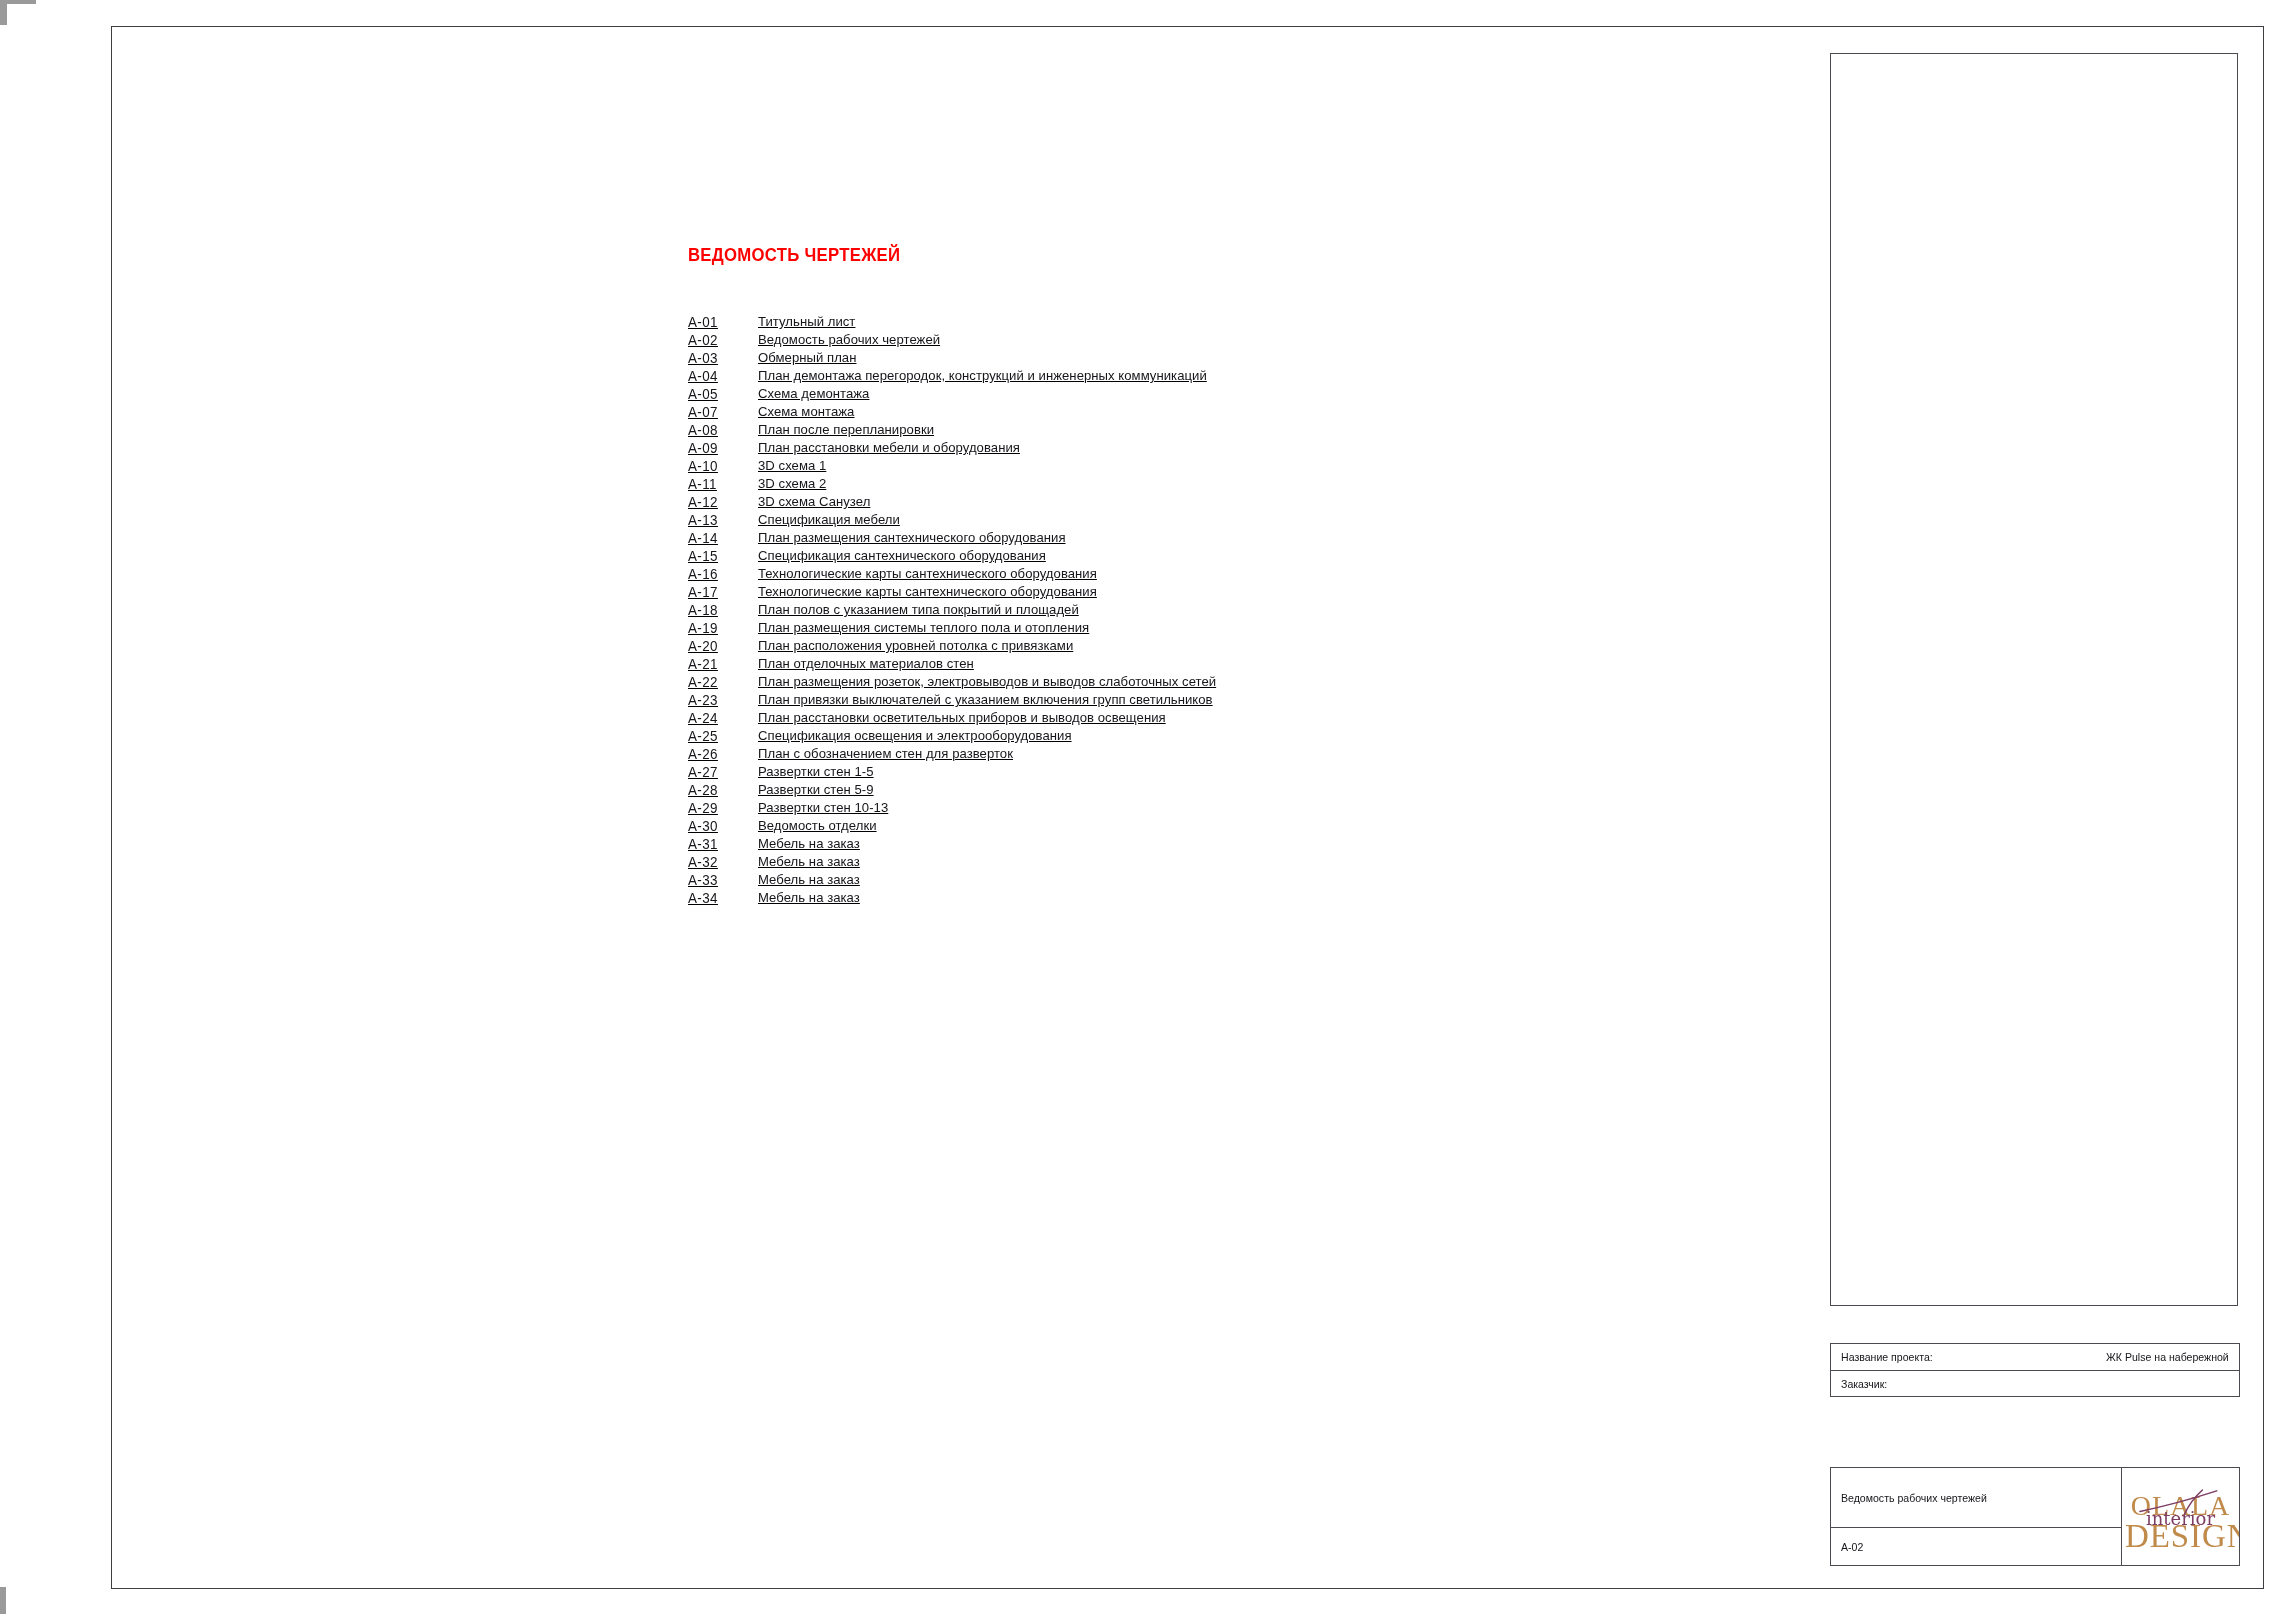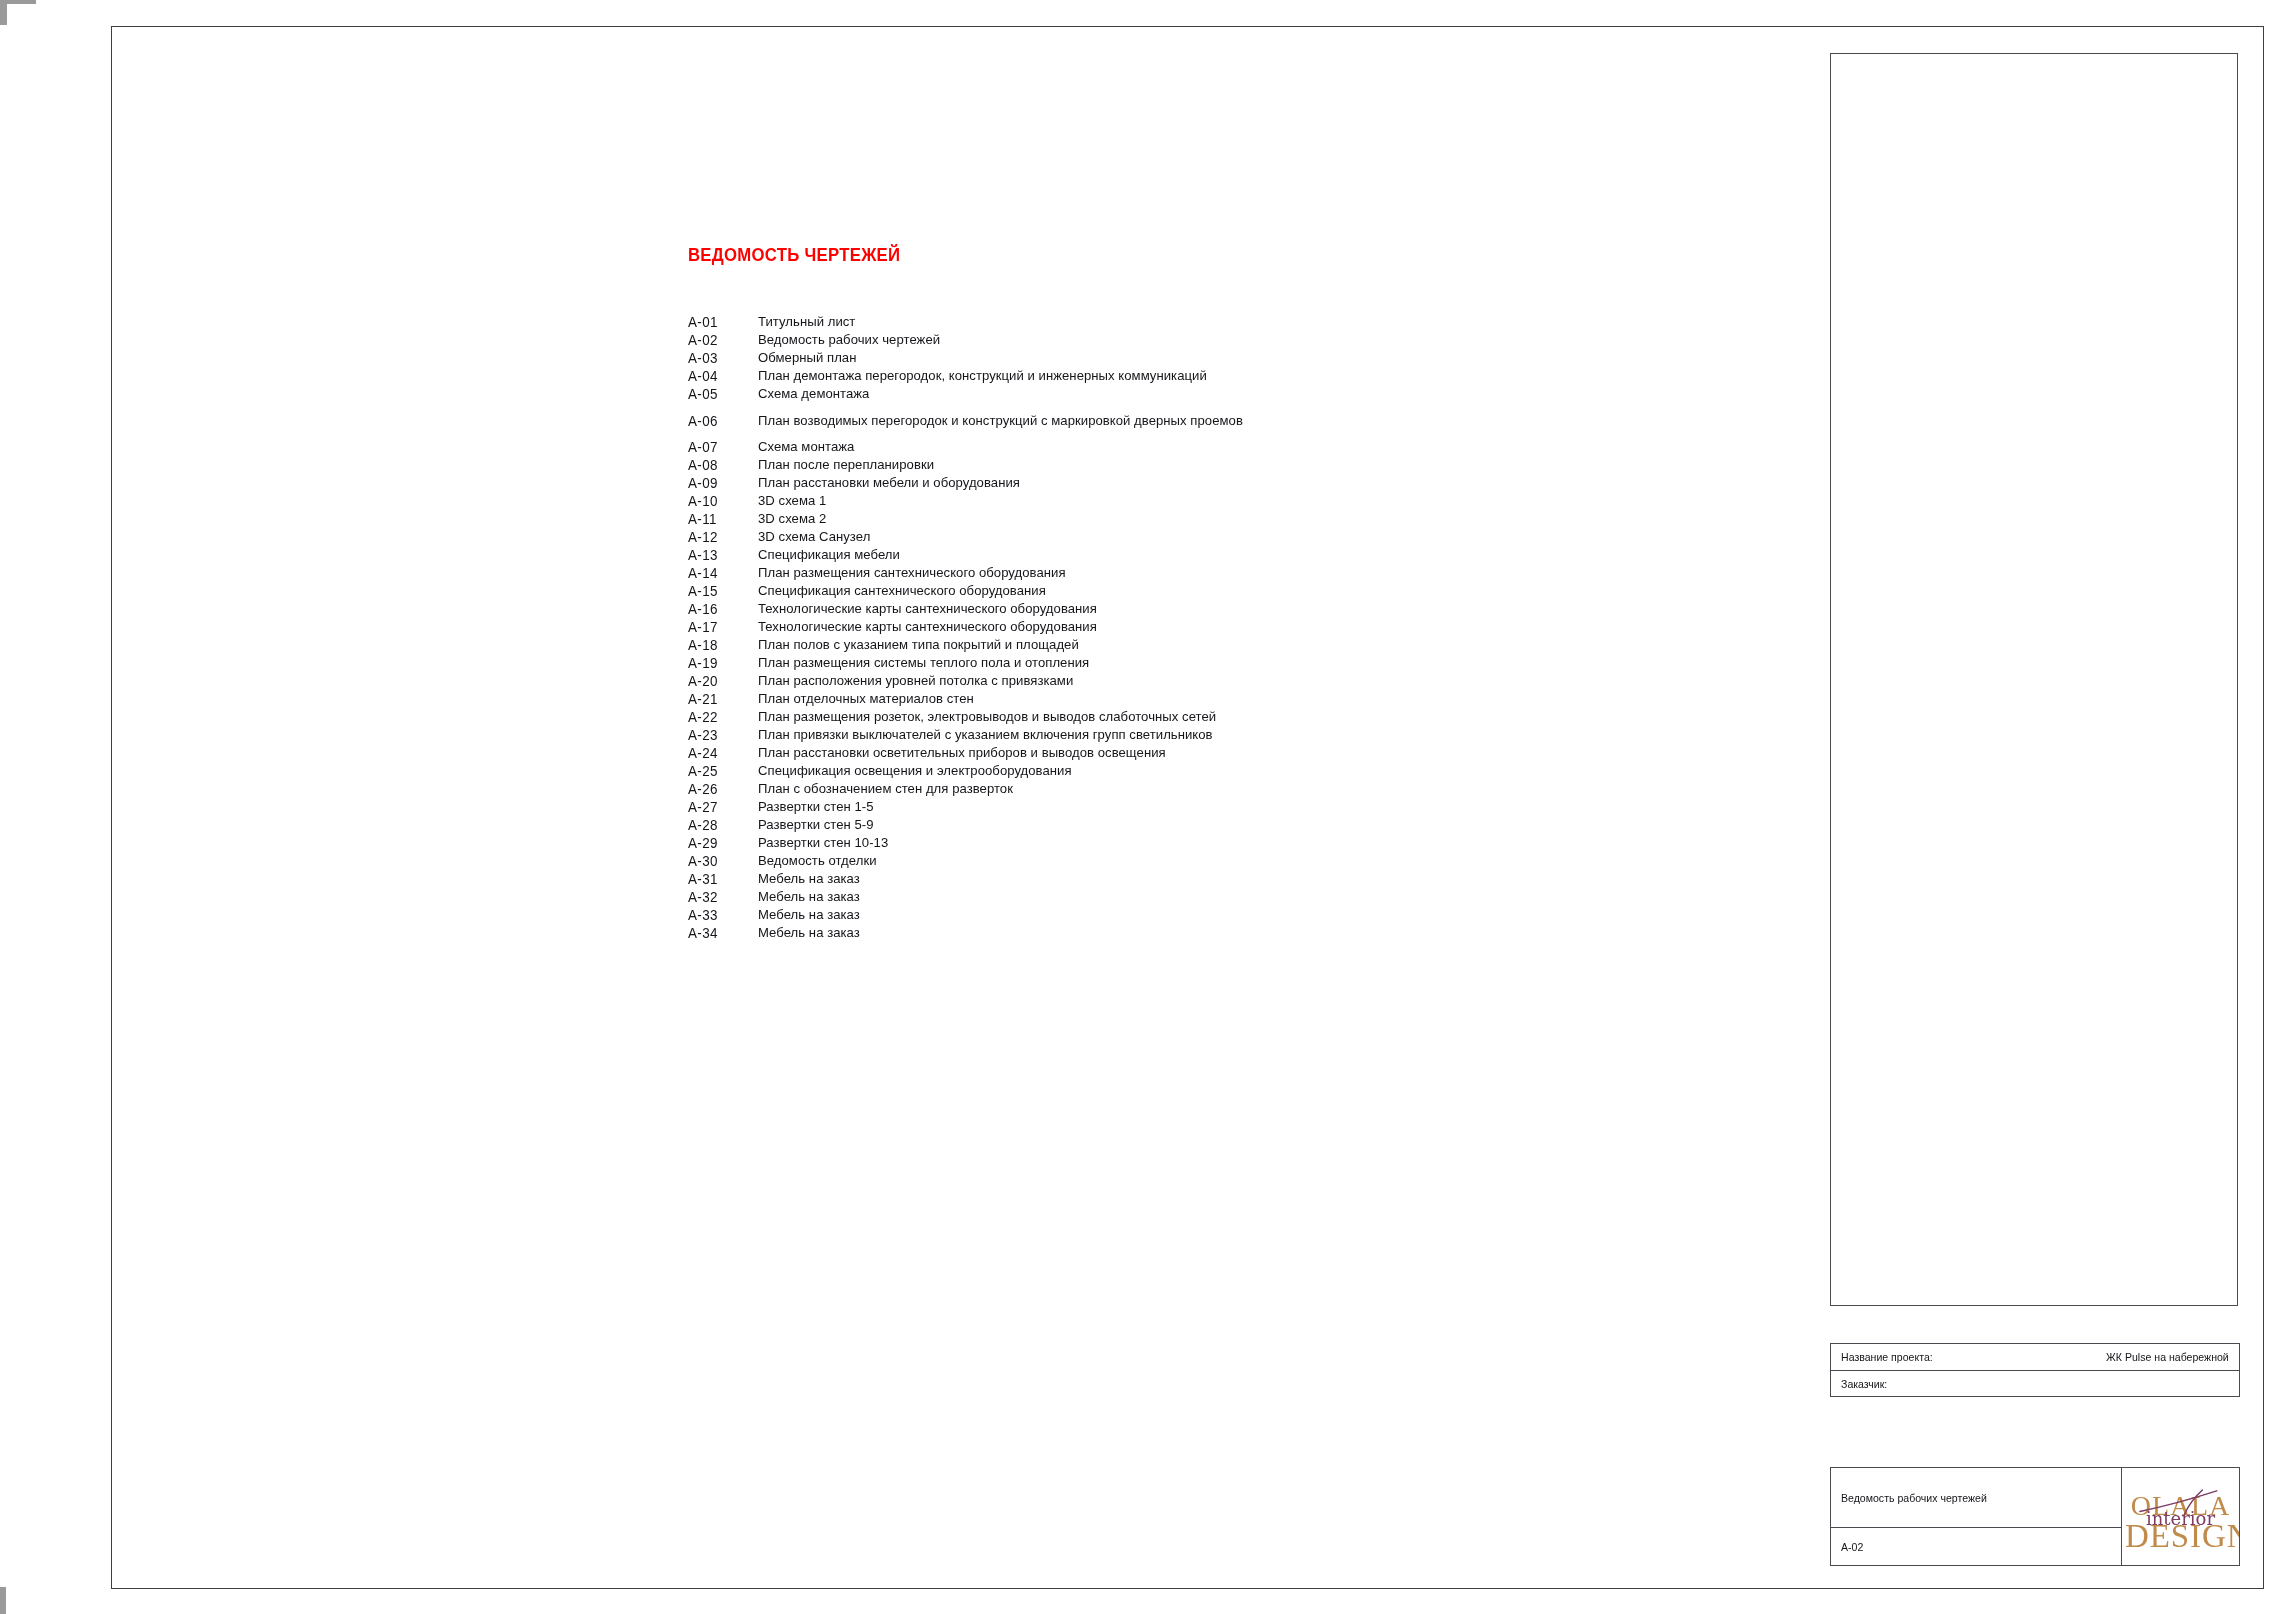--- a/index.html
+++ b/index.html
@@ -62,20 +62,21 @@
     letter-spacing: 0.3px;
     font-family: "Liberation Sans", "DejaVu Sans", sans-serif;
     margin: 0 0 47px 0;
     transform: scaleX(0.93);
     transform-origin: left center;
     white-space: nowrap;
   }
 
   .list-rows {
     display: block;
+    text-decoration: underline;
   }
   .list-row {
     display: flex;
     align-items: center;
     min-height: 17.6px;
     margin-bottom: 0px;
   }
   .list-row.two-line {
     min-height: 35px;
   }
@@ -273,24 +274,20 @@
           <span class="row-code">A-03</span>
           <span class="row-desc">Обмерный план</span>
         </div>
         <div class="list-row">
           <span class="row-code">A-04</span>
           <span class="row-desc">План демонтажа перегородок, конструкций и инженерных коммуникаций</span>
         </div>
         <div class="list-row">
           <span class="row-code">A-05</span>
           <span class="row-desc">Схема демонтажа</span>
-        </div>
-        <div class="list-row two-line">
-          <span class="row-code">A-06</span>
-          <span class="row-desc">План возводимых перегородок и конструкций с маркировкой дверных проемов</span>
         </div>
         <div class="list-row">
           <span class="row-code">A-07</span>
           <span class="row-desc">Схема монтажа</span>
         </div>
         <div class="list-row">
           <span class="row-code">A-08</span>
           <span class="row-desc">План после перепланировки</span>
         </div>
         <div class="list-row">

